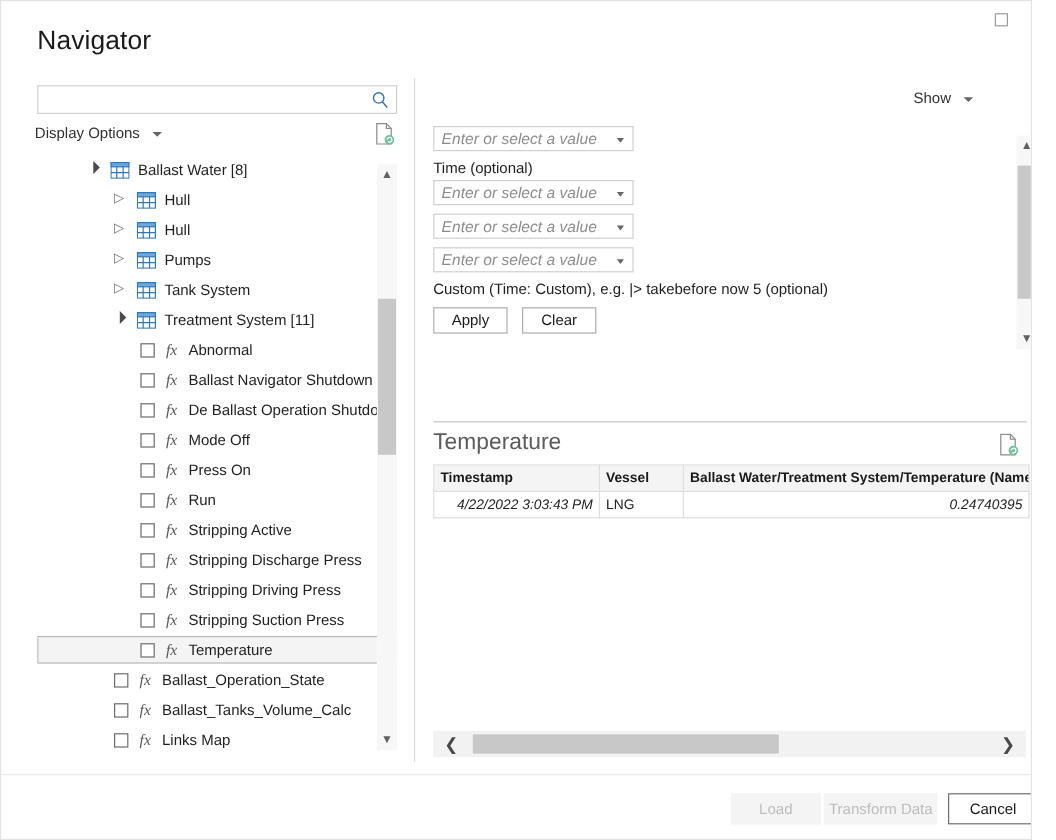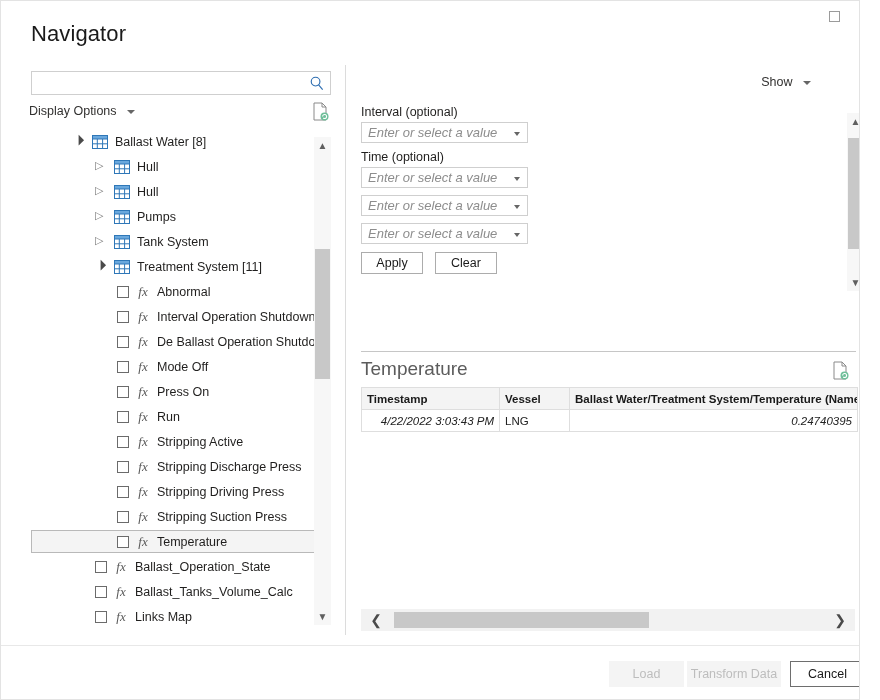--- a/index.html
+++ b/index.html
@@ -340,21 +340,21 @@
       <div class="tree-row" style="padding-left: 86px;">
         <span class="chk"></span>
         <span style="width:7px;flex:0 0 7px"></span>
         <span class="fx-ico">fx</span>
         <span class="tree-label">Abnormal</span>
       </div>
       <div class="tree-row" style="padding-left: 86px;">
         <span class="chk"></span>
         <span style="width:7px;flex:0 0 7px"></span>
         <span class="fx-ico">fx</span>
-        <span class="tree-label">Interval Operation Shutdown</span>
+        <span class="tree-label">Ballast Navigator Shutdown</span>
       </div>
       <div class="tree-row" style="padding-left: 86px;">
         <span class="chk"></span>
         <span style="width:7px;flex:0 0 7px"></span>
         <span class="fx-ico">fx</span>
         <span class="tree-label">De Ballast Operation Shutdown</span>
       </div>
       <div class="tree-row" style="padding-left: 86px;">
         <span class="chk"></span>
         <span style="width:7px;flex:0 0 7px"></span>
@@ -430,38 +430,38 @@
   </div>
 
   <div class="vdivider"></div>
 
   <div class="show-menu">
     <span>Show</span>
     <span class="dd-caret"></span>
   </div>
 
   <div class="form-area">
-      <div class="field-label">Interval (optional)</div>
       <div class="combo">
         <span class="ph">Enter or select a value</span>
         <span class="caret"></span>
       </div>
       <div class="field-label">Time (optional)</div>
       <div class="combo">
         <span class="ph">Enter or select a value</span>
         <span class="caret"></span>
       </div>
       <div class="combo">
         <span class="ph">Enter or select a value</span>
         <span class="caret"></span>
       </div>
       <div class="combo">
         <span class="ph">Enter or select a value</span>
         <span class="caret"></span>
       </div>
+      <div class="field-label">Custom (Time: Custom), e.g. |&gt; takebefore now 5 (optional)</div>
       <div class="btn-row"><span class="flat-btn">Apply</span><span class="flat-btn">Clear</span></div>
     </div>
 
   <div class="vscroll" id="form-scrollbar" style="left:846px; top:112px; height:178px;">
     <div class="arrow up">▲</div>
     <div class="thumb" style="top:25px; height:111px;"></div>
     <div class="arrow down">▼</div>
   </div>
 
   <div class="hrule"></div>

